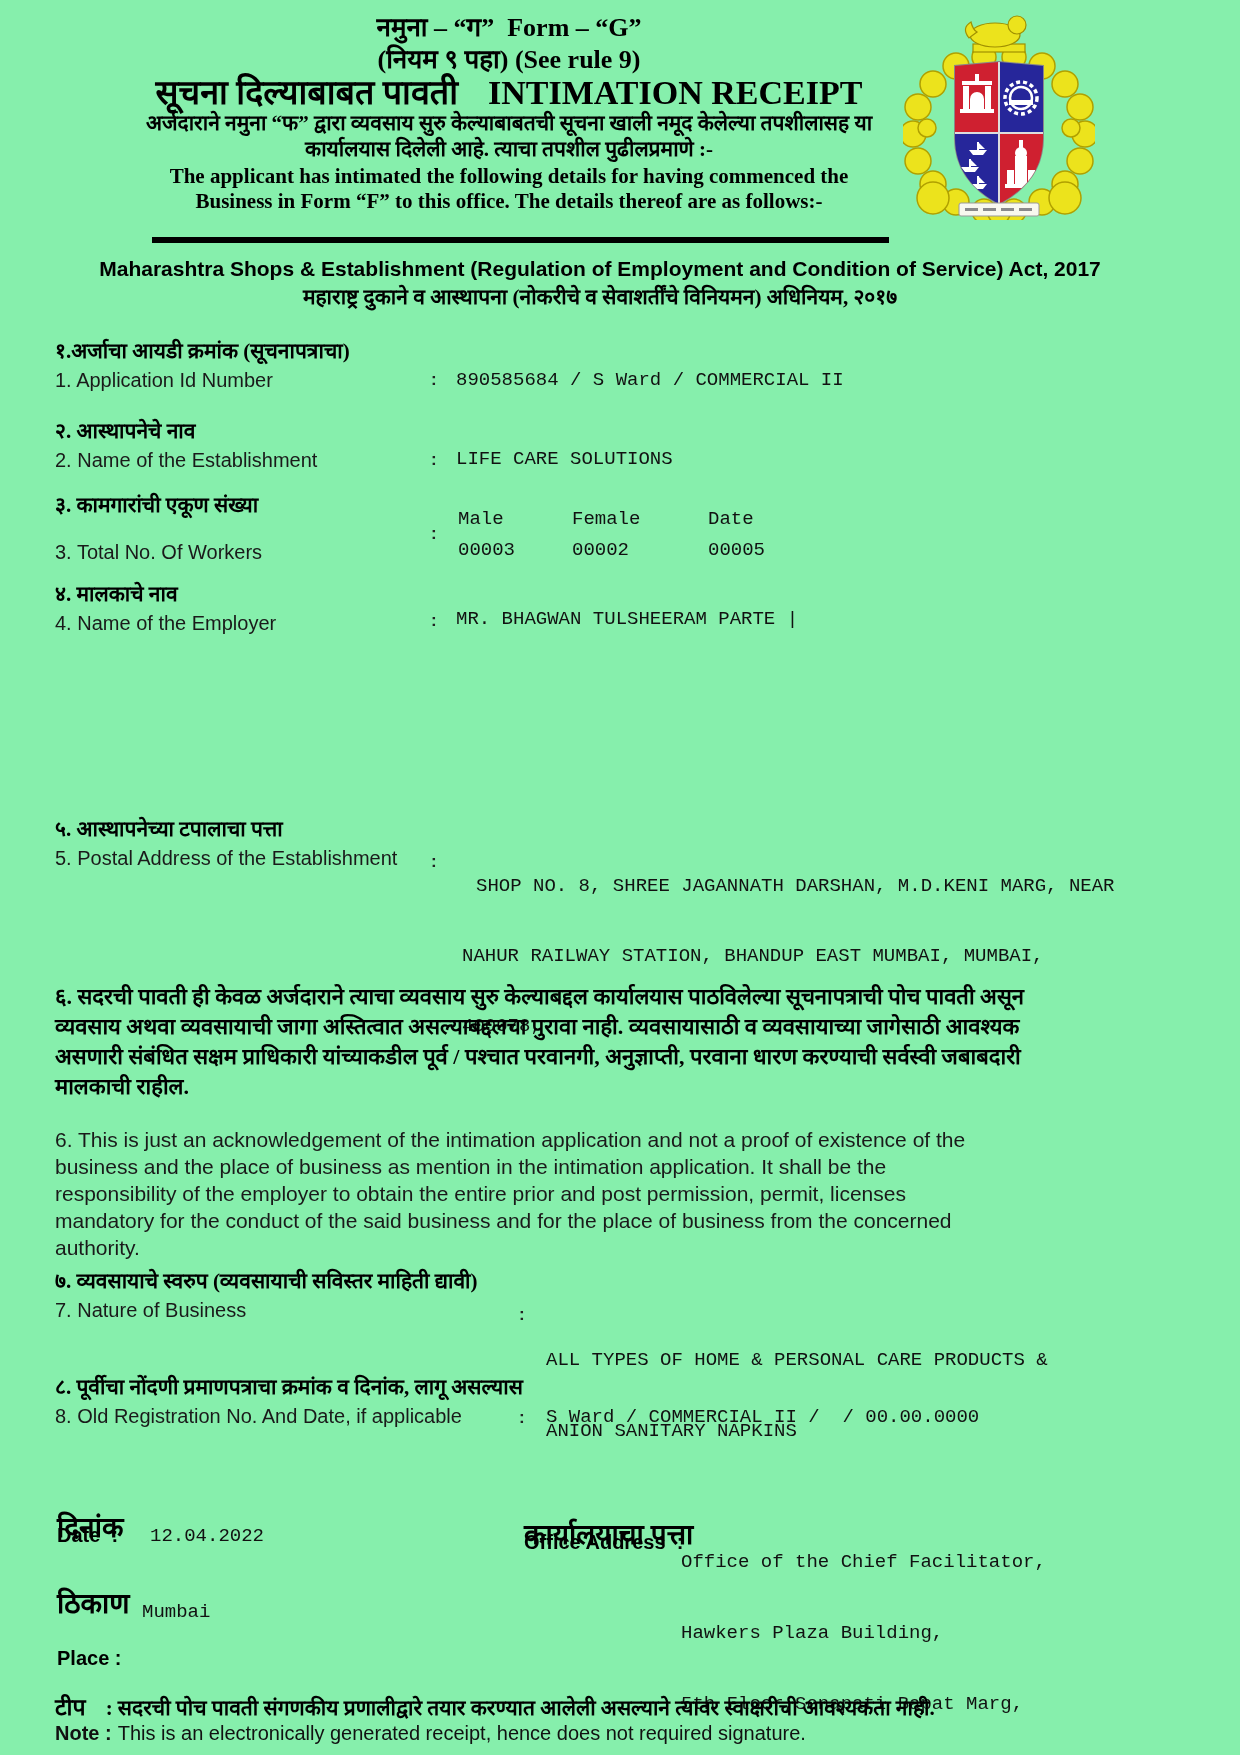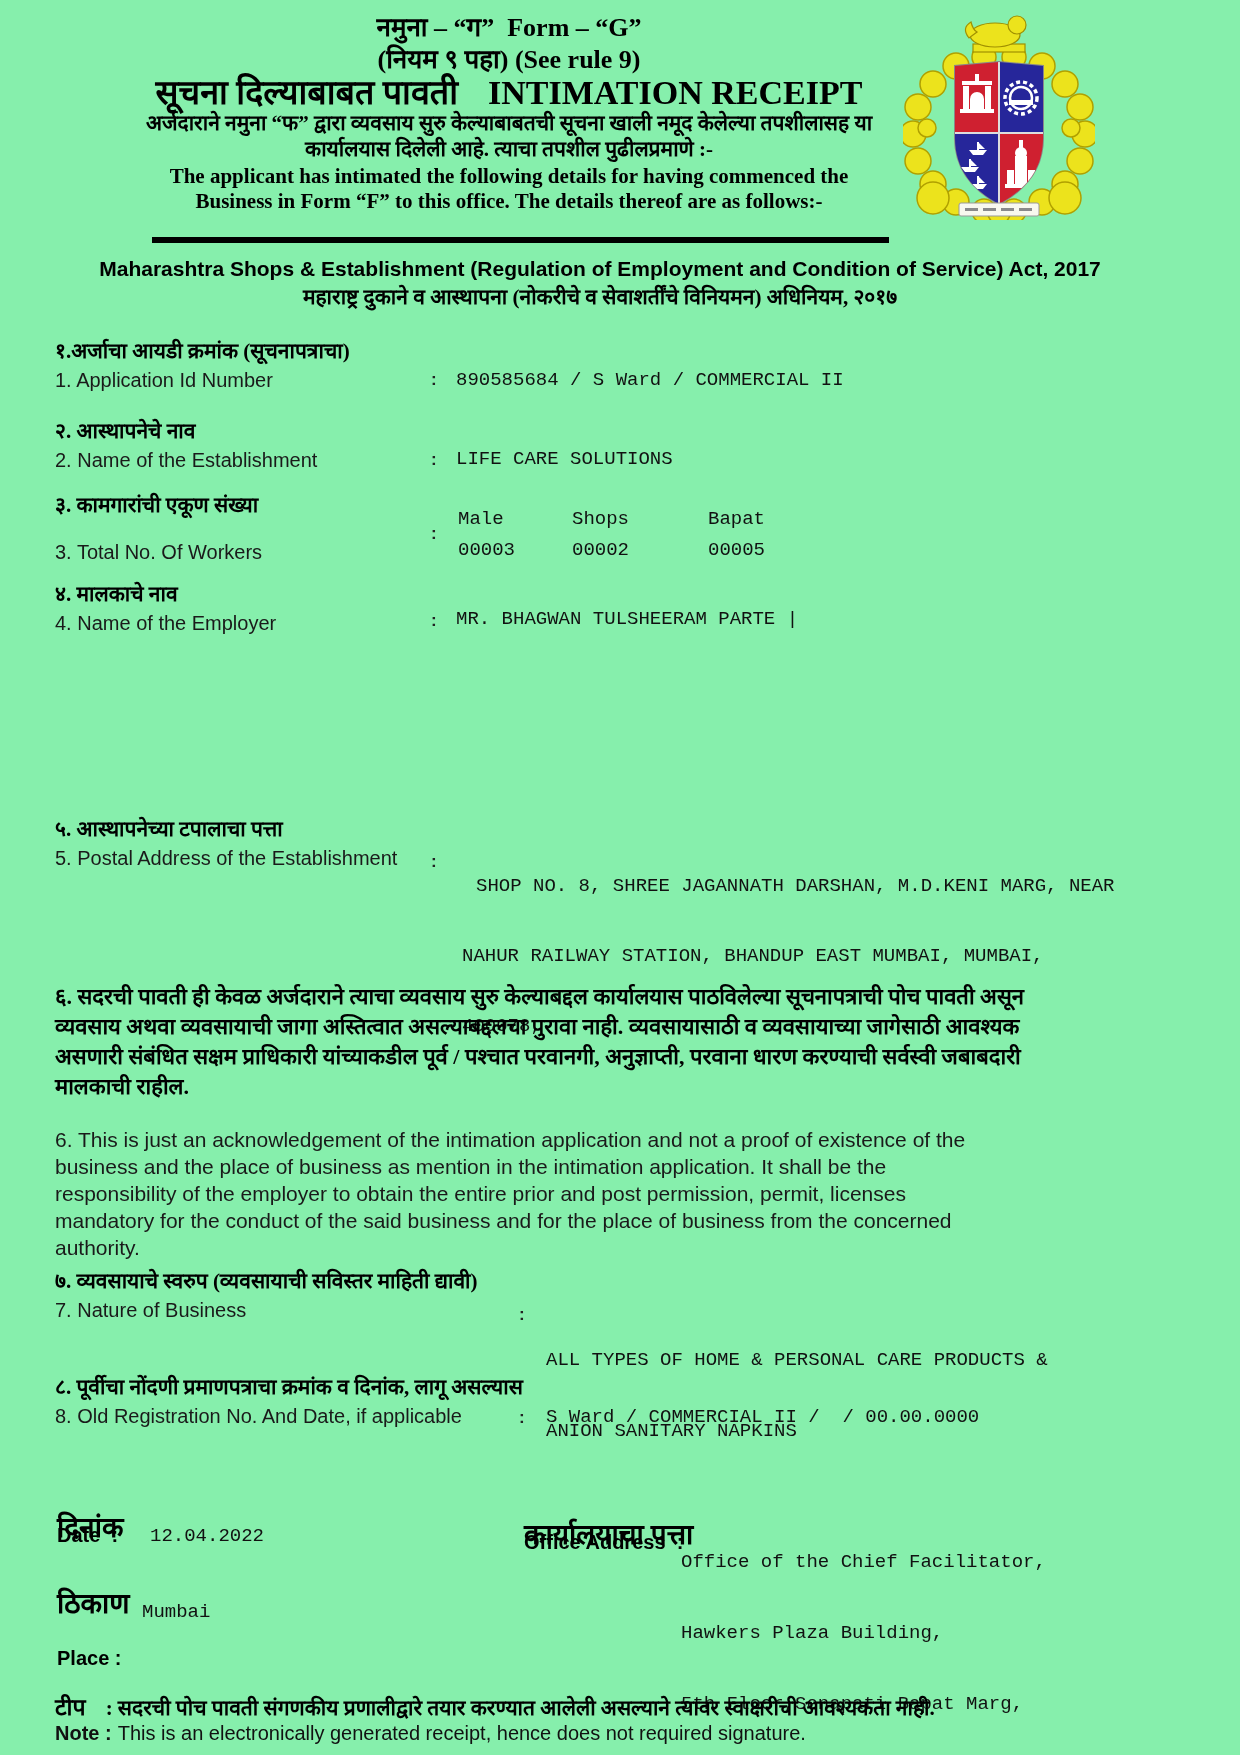--- a/index.html
+++ b/index.html
@@ -194,21 +194,21 @@
   </div>
   <div class="col" style="left:431px; top:450px;">:</div>
   <div class="val" style="left:456px; top:448px;">LIFE CARE SOLUTIONS</div>
 
   <div class="field" style="top:492px;">
     <div class="lmr">३. कामगारांची एकूण संख्या</div>
     <div class="len" style="margin-top:22px;">3. Total No. Of Workers</div>
   </div>
   <div class="col" style="left:431px; top:524px;">:</div>
   <div class="workers">
-    <div class="row1"><span class="wcol1">Male</span><span class="wcol2">Shops</span><span>Bapat</span></div>
+    <div class="row1"><span class="wcol1">Male</span><span class="wcol2">Female</span><span>Date</span></div>
     <div class="row2"><span class="wcol1">00003</span><span class="wcol2">00002</span><span>00005</span></div>
   </div>
 
   <div class="field" style="top:581px;">
     <div class="lmr">४. मालकाचे नाव</div>
     <div class="len">4. Name of the Employer</div>
   </div>
   <div class="col" style="left:431px; top:611px;">:</div>
   <div class="val" style="left:456px; top:608px;">MR. BHAGWAN TULSHEERAM PARTE |</div>
 

